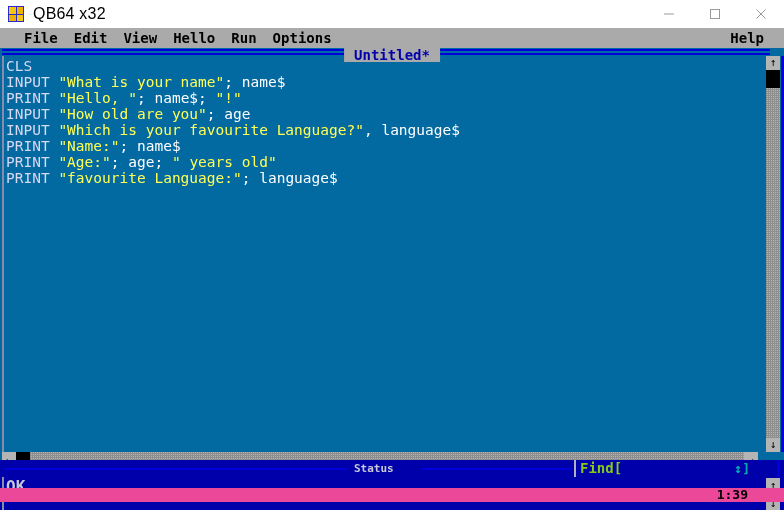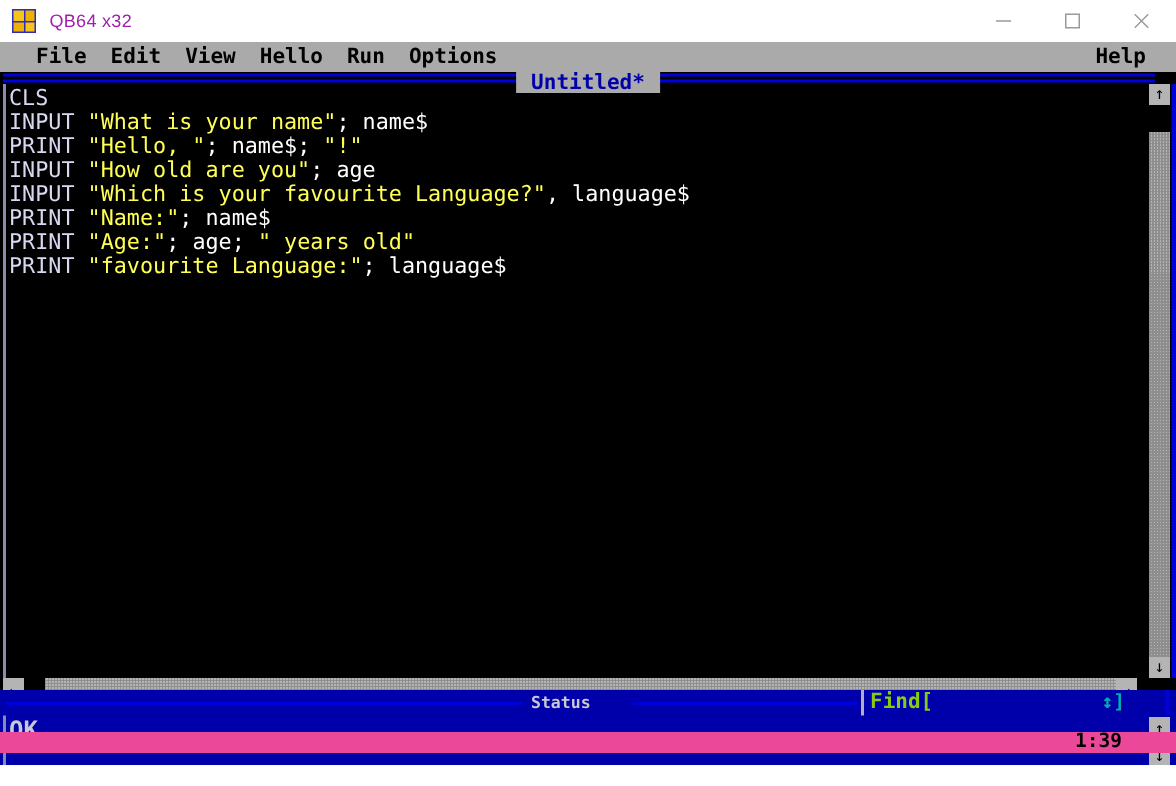--- a/index.html
+++ b/index.html
@@ -39,22 +39,22 @@
   }
   .win-icon i {
     display: block;
     background: #f5c518;
   }
   .win-icon i:nth-child(2) { background: #f0b000; }
   .win-icon i:nth-child(3) { background: #f0b000; }
   .win-title-text {
     margin-left: 9px;
     font-family: "Liberation Sans", sans-serif;
-    font-size: 12px;
-    color: #a21caf;
+    font-size: 16px;
+    color: #000000;
     letter-spacing: 0.2px;
     white-space: nowrap;
   }
   .win-buttons {
     margin-left: auto;
     display: flex;
     height: 28px;
   }
   .win-btn {
     width: 46px; height: 28px;
@@ -93,21 +93,21 @@
   }
   .menu-spacer { flex: 1 1 auto; }
   .menu-pad-left { width: 16px; }
   .menu-pad-right { width: 12px; }
 
   
   .editor-frame {
     position: absolute;
     left: 0; top: 20px;
     width: 784px; height: 412px;
-    background: #000000;
+    background: #0369a1;
   }
   .frame-top-line {
     position: absolute;
     left: 2px; top: 0px;
     width: 768px; height: 8px;
   }
   .frame-top-line::before,
   .frame-top-line::after {
     content: "";
     position: absolute;

